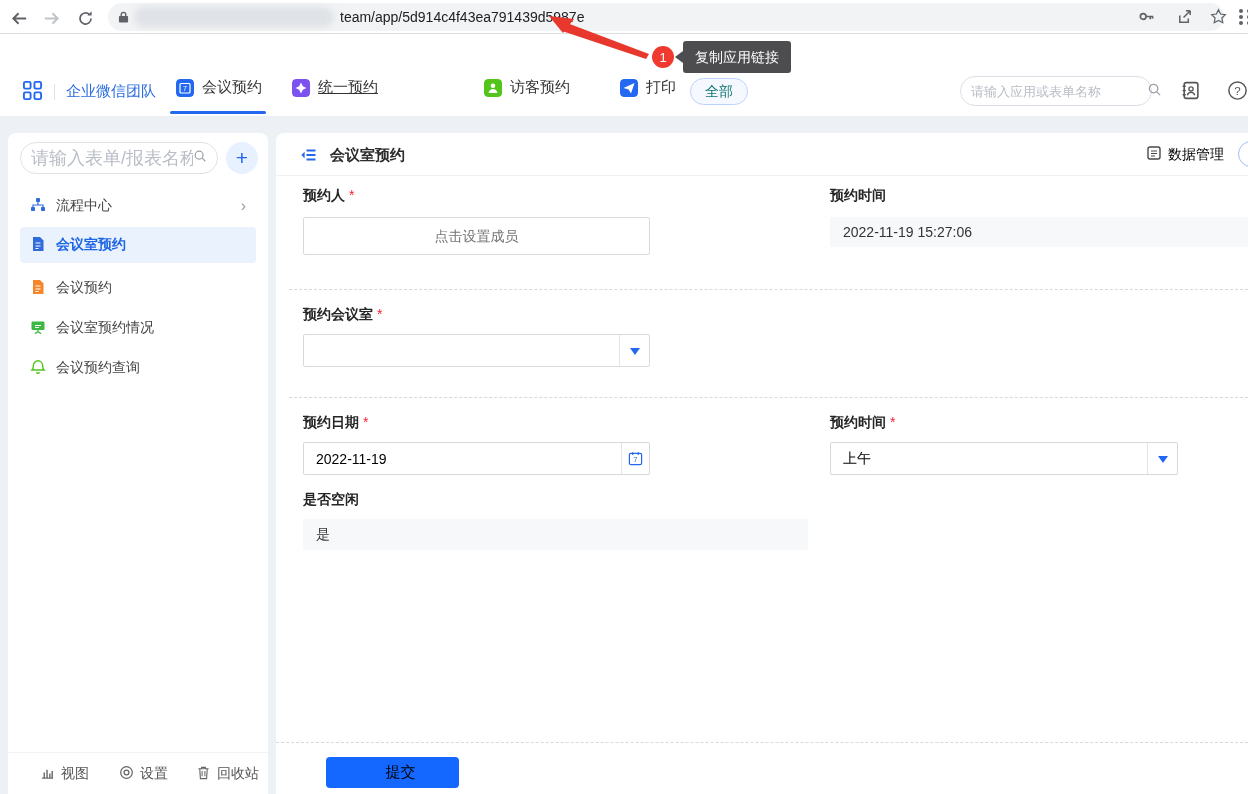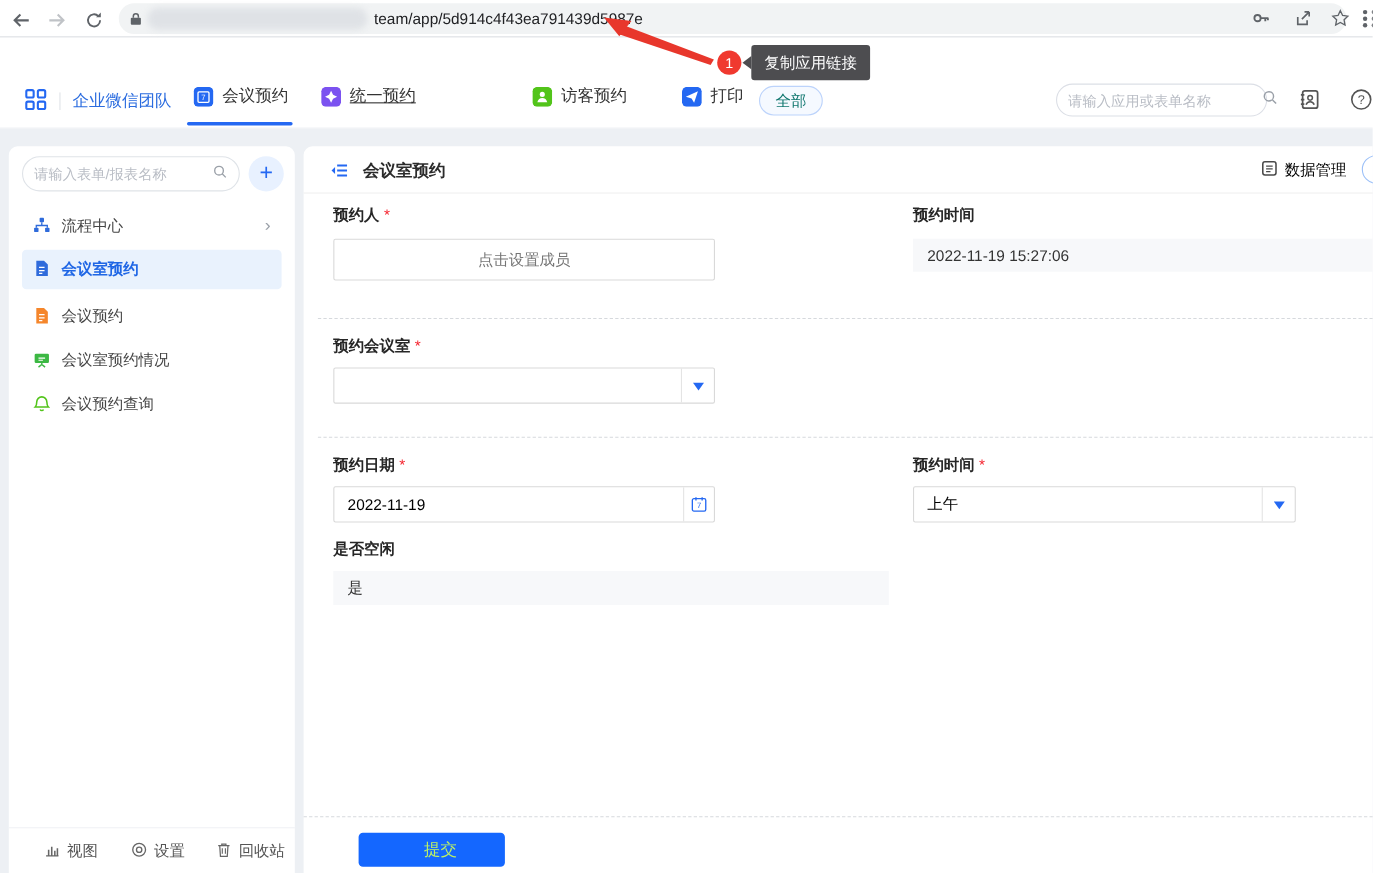--- a/index.html
+++ b/index.html
@@ -30,21 +30,21 @@
   .nav-search input::placeholder { color:#b9bdc5; }
 
   
   .pagebg { position:absolute; left:0; top:117px; width:1248px; height:677px; background:#edf0f4; }
   .panel { position:absolute; background:#fff; }
   .sidebar { left:8px; top:16px; width:260px; height:661px; border-radius:8px 8px 0 0; }
   .mainpanel { left:276px; top:16px; width:972px; height:661px; border-radius:8px 0 0 0; }
 
   
   .sb-search { position:absolute; left:12px; top:9px; width:198px; height:32px; border:1px solid #dfe3e8; border-radius:16px; display:flex; align-items:center; padding:0 10px; }
-  .sb-search input { border:none; outline:none; flex:1; font-size:13px; background:transparent; font-family:inherit; min-width:0; }
+  .sb-search input { border:none; outline:none; flex:1; font-size:18px; background:transparent; font-family:inherit; min-width:0; }
   .sb-search input::placeholder { color:#b9bdc5; }
   .plus-btn { position:absolute; left:218px; top:9px; width:32px; height:32px; border-radius:50%; background:#e8f1ff; color:#2468f2; font-size:21px; display:flex; align-items:center; justify-content:center; cursor:pointer; }
   .sb-item { position:absolute; left:12px; width:236px; height:36px; display:flex; align-items:center; gap:10px; padding:0 10px; border-radius:4px; font-size:14px; color:#454545; cursor:pointer; }
   .sb-item.active { background:#e9f2fd; color:#1f66e5; font-weight:bold; }
   .sb-item .chev { margin-left:auto; color:#9aa0a8; font-size:16px; }
   .sb-footer { position:absolute; left:0; bottom:0; width:260px; height:42px; border-top:1px solid #f0f2f5; display:flex; align-items:center; }
   .sb-foot-item { display:flex; align-items:center; gap:6px; font-size:14px; color:#555; cursor:pointer; }
 
   
   .main-header { position:absolute; left:0; top:0; width:972px; height:43px; border-bottom:1px solid #f0f0f0; }
@@ -55,21 +55,21 @@
 
   .flabel { position:absolute; font-size:14px; font-weight:bold; color:#262626; white-space:nowrap; }
   .req { color:#f5222d; margin-left:4px; font-weight:normal; }
   .f-input { position:absolute; border:1px solid #d9d9d9; border-radius:2px; background:#fff; font-size:14px; color:#333; outline:none; font-family:inherit; }
   .f-readonly { position:absolute; background:#f7f8fa; font-size:14px; color:#333; display:flex; align-items:center; padding:0 13px; }
   .f-select { position:absolute; border:1px solid #d9d9d9; border-radius:2px; background:#fff; display:flex; cursor:pointer; }
   .f-select .val { flex:1; font-size:14px; color:#000000; display:flex; align-items:center; padding:0 12px; }
   .f-select .caretbox { width:30px; border-left:1px solid #e4e4e4; display:flex; align-items:center; justify-content:center; }
   .caret { width:0; height:0; border:5px solid transparent; border-top:7px solid #2468f2; margin-top:6px; }
   .dashed-sep { position:absolute; border-top:1px dashed #d6d9dd; }
-  .submit-btn { position:absolute; left:50px; top:624px; width:133px; height:31px; background:#1467ff; color:#bef264; font-size:15px; border:none; border-radius:4px; cursor:pointer; font-family:inherit;padding-left:16px; }
+  .submit-btn { position:absolute; left:50px; top:624px; width:133px; height:31px; background:#1467ff; color:#000000; font-size:15px; border:none; border-radius:4px; cursor:pointer; font-family:inherit;padding-left:16px; }
 
   
   .anno { z-index:50; }
   .badge { position:absolute; left:652px; top:46px; width:22px; height:22px; background:#f0392f; border-radius:50%; color:#fff; font-size:13px; display:flex; align-items:center; justify-content:center; }
   .tooltip { position:absolute; left:683px; top:41px; height:32px; background:#4d4d50; color:#fff; font-size:14px; line-height:32px; padding:0 12px; border-radius:3px; white-space:nowrap; }
   .tooltip .tip { position:absolute; left:-8px; top:10px; width:0; height:0; border:6px solid transparent; border-right:8px solid #4d4d50; border-left:none; }
 </style>
 </head>
 <body>
 

